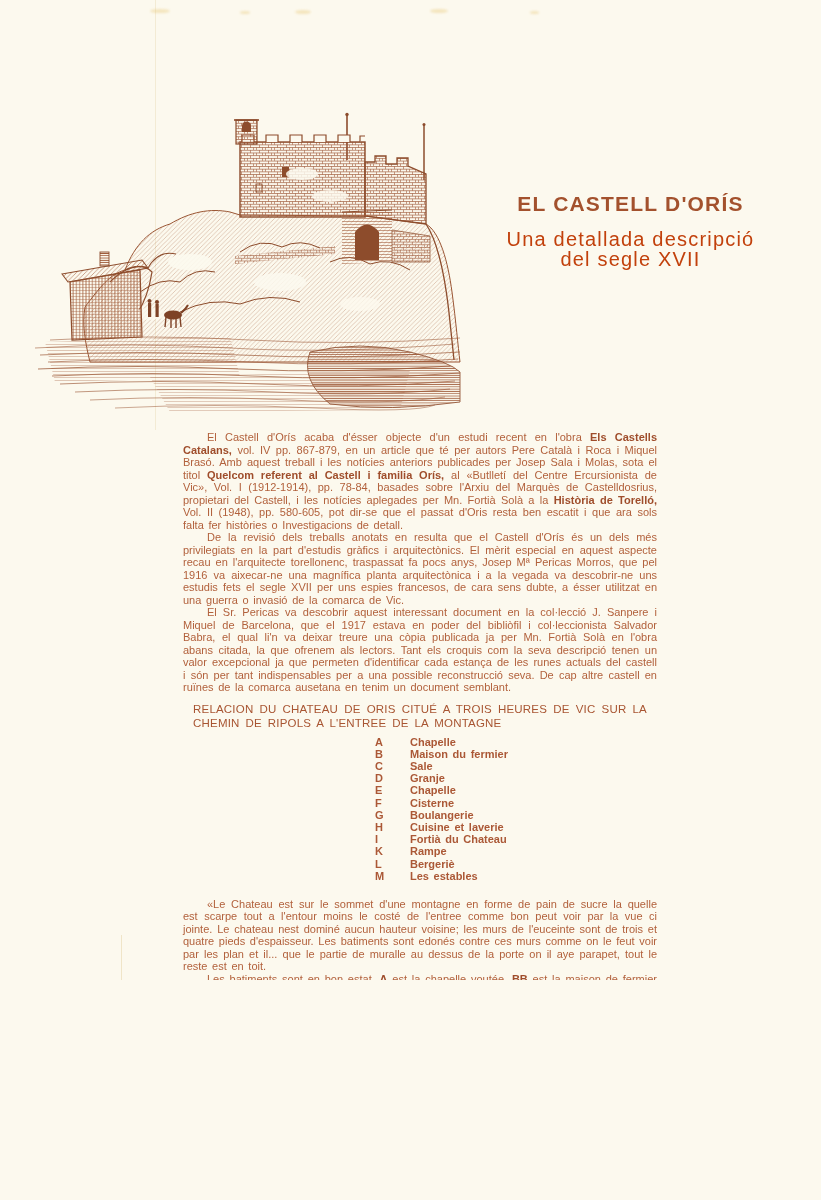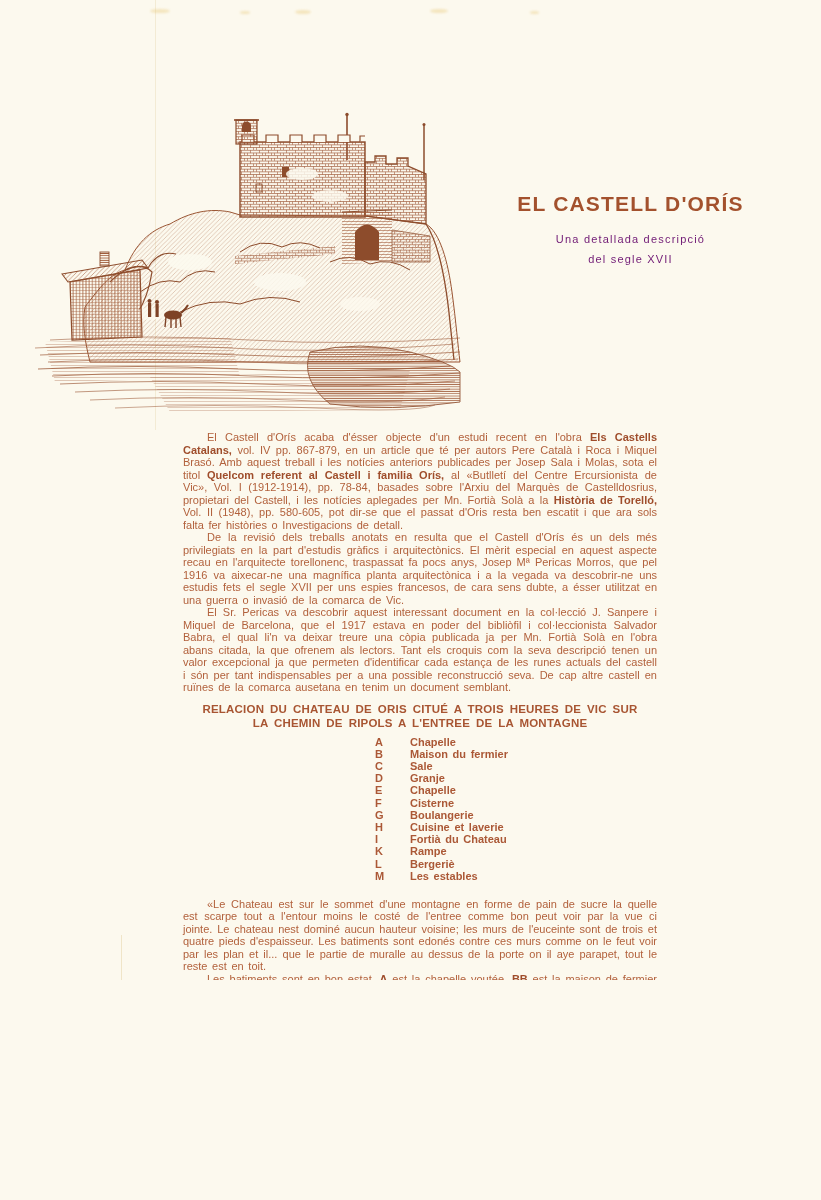--- a/index.html
+++ b/index.html
@@ -10,28 +10,28 @@
   .speck{position:absolute;background:rgba(232,196,110,.38);border-radius:50%;filter:blur(1px);}
   .fold{position:absolute;width:1px;background:rgba(216,188,122,.32);}
   .fold-1{left:121px;top:935px;height:265px;}
   .fold-2{left:155px;top:0;height:430px;background:rgba(216,188,122,.22);}
   .fold-3{left:457px;top:1055px;height:145px;background:rgba(216,188,122,.26);}
 
   .illustration{position:absolute;left:30px;top:112px;width:435px;height:310px;}
 
   .title-block{position:absolute;left:488px;top:192px;width:285px;text-align:center;}
   .title-block h1{margin:0;font-size:21px;font-weight:bold;letter-spacing:1.2px;color:#a3512d;}
-  .subtitle{margin:13px 0 0;font-size:11px;line-height:20px;letter-spacing:1.2px;color:#701a75;}
+  .subtitle{margin:13px 0 0;font-size:20px;line-height:20px;letter-spacing:1.2px;color:#c2410c;}
 
   .body-column{position:absolute;left:183px;top:431px;width:474px;
     font-size:11px;line-height:12.5px;color:#b2613c;text-align:justify;word-spacing:1.6px;}
   .body-column b{font-weight:bold;color:#9f4d2b;}
   .para{margin:0;text-indent:24px;}
-  .section-heading{margin:8px 10px 5px;font-size:11.5px;line-height:14.5px;font-weight:bold;
-    color:#a85532;text-align:center;text-indent:0;word-spacing:2.5px;letter-spacing:.2px;}
+  .section-heading{margin:8px 10px 5px;font-size:11.5px;line-height:14.5px;font-weight:normal;
+    color:#a85532;text-indent:0;word-spacing:2.5px;letter-spacing:.2px;}
   .legend{margin:2px 0 9px 192px;}
   .legend-row{display:flex;font-weight:bold;font-size:11px;line-height:12.2px;color:#ab5836;}
   .legend-letter{width:35px;flex:0 0 35px;}
   .quote-block{margin-top:16px;}
 
   .credit{position:absolute;left:723px;top:1154px;font-size:11px;letter-spacing:.5px;
     color:#000000;text-shadow:0 0 1px rgba(160,158,145,.45);}
 </style>
 </head>
 <body>

